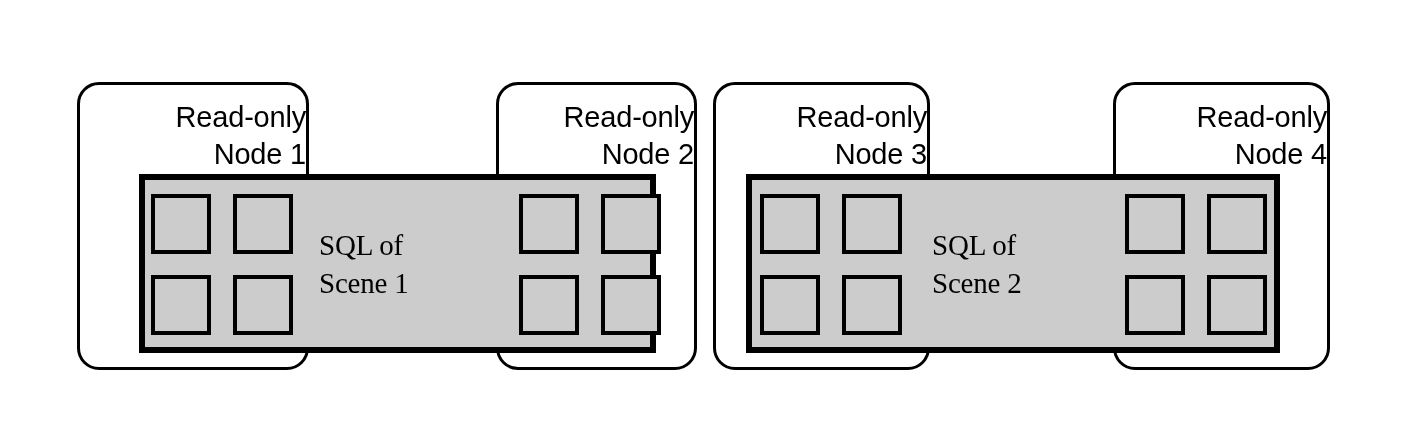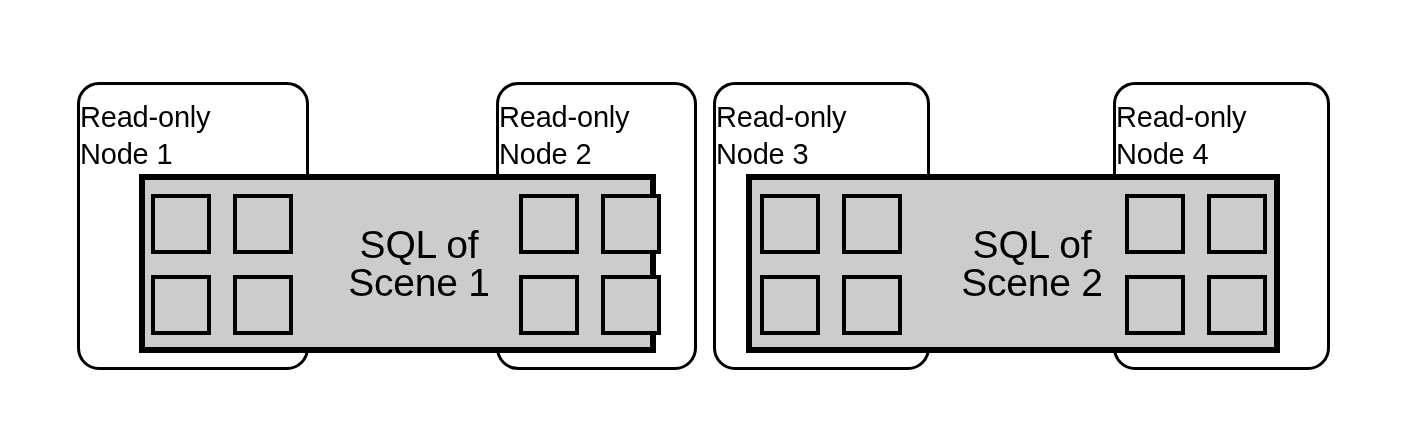--- a/index.html
+++ b/index.html
@@ -24,48 +24,48 @@
     border: 3px solid #000000;
     border-radius: 22px;
     box-sizing: border-box;
     z-index: 2;
   }
   .node-label {
     position: absolute;
     left: 0;
     right: 0;
     top: 14px;
-    text-align: left;
+    text-align: right;
     color: #000000;
     font-size: 29px;
     line-height: 37px;
     white-space: pre-line;
     letter-spacing: -0.2px;
     pointer-events: none;
   }
 
   
   .scene-band {
     position: absolute;
     background: #cccccc;
     border: 6px solid #000000;
     box-sizing: border-box;
     z-index: 3;
   }
   .scene-label {
     position: absolute;
     top: 50%;
     transform: translateY(-50%);
-    text-align: center;
     color: #000000;
-    font-size: 39px;
+    font-size: 29px;
     line-height: 38px;
     white-space: pre-line;
     letter-spacing: -0.2px;
     pointer-events: none;
+    font-family: Liberation Serif, serif;
   }
 
   
   .block-grid {
     position: absolute;
     display: grid;
     grid-template-columns: repeat(2, 60px);
     grid-template-rows: repeat(2, 60px);
     gap: 21px 22px;
     z-index: 4;

